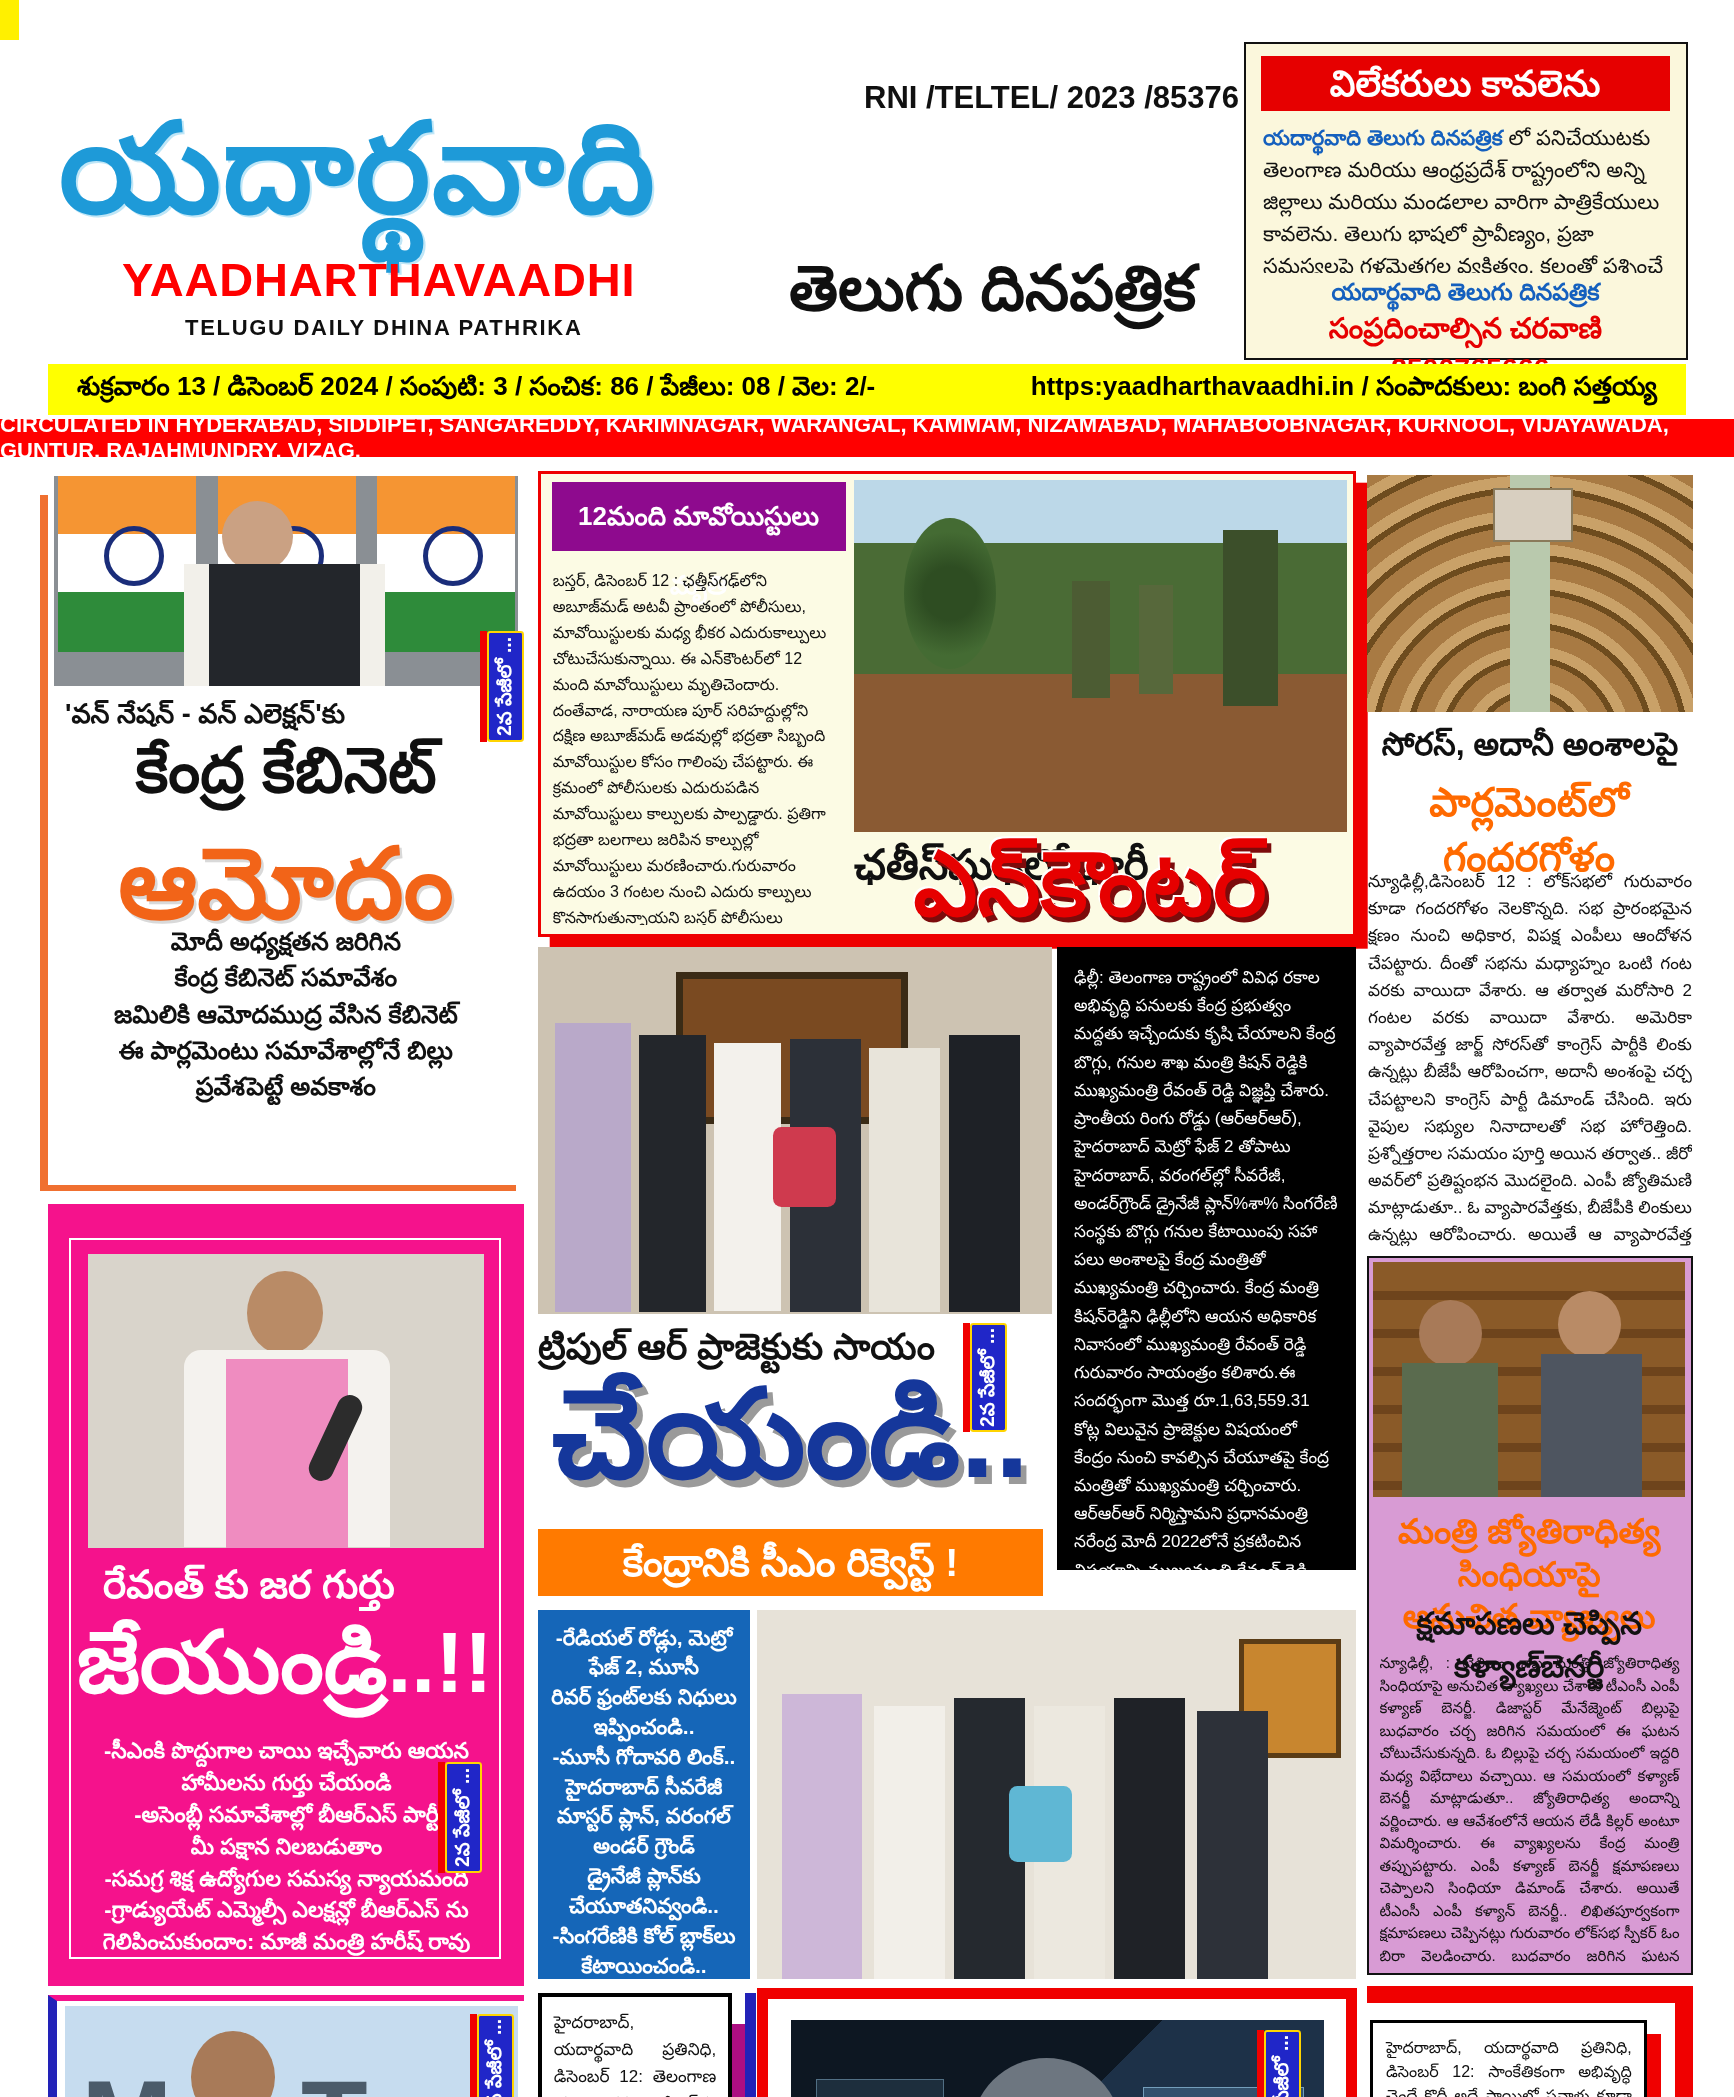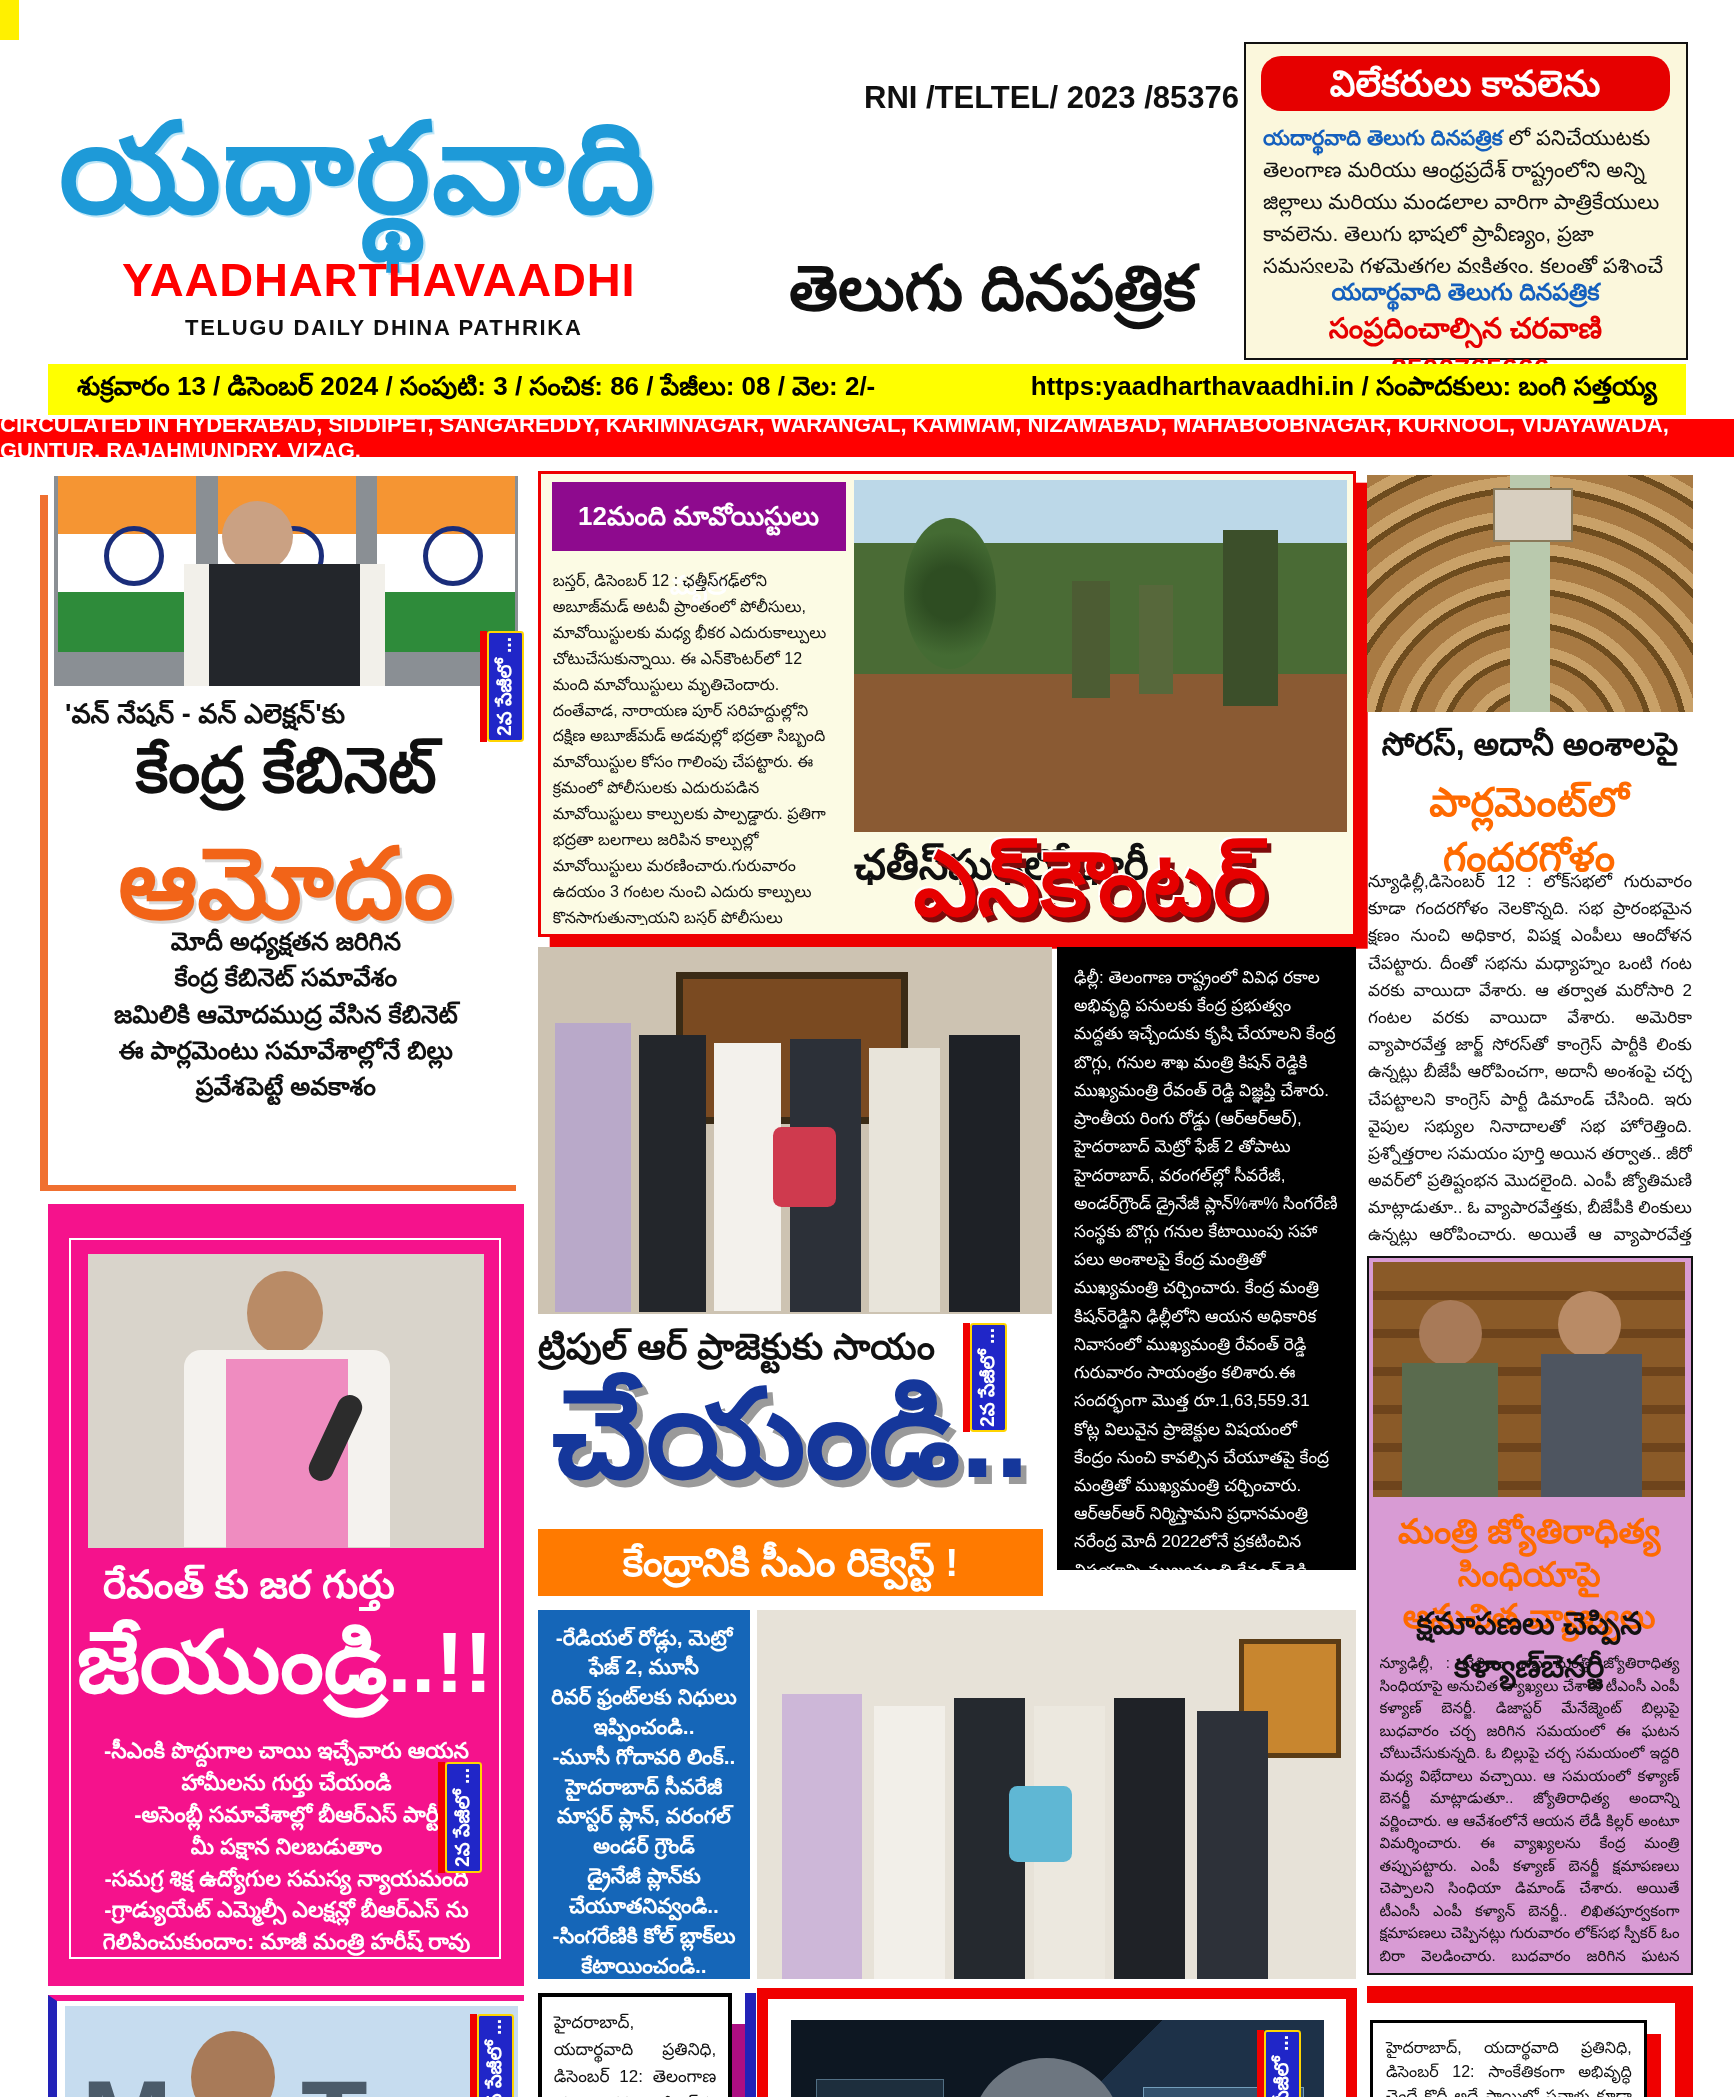--- a/index.html
+++ b/index.html
@@ -15,21 +15,21 @@
   
   .logo{font-size:126px;font-weight:900;color:#1E9AD8;letter-spacing:1.7px;
         text-shadow:-2.1px -2.1px 0 #fff,2.1px 2.1px 0 #bfe6f7;}
   .rni{font-size:31px;font-weight:900;color:#101010;}
   .name-en{font-size:47px;font-weight:900;color:#FF0000;letter-spacing:0.8px;}
   .tag-en{font-size:22px;font-weight:900;color:#101010;letter-spacing:1.7px;}
   .tag-te{font-size:63px;font-weight:700;color:#101010;text-align:center;}
 
   
   .ad-box{background:#FBF7DC;border:2.1px solid #111;}
-  .ad-title{background:#E60000;color:#fff;font-size:36px;font-weight:900;border-radius:20px;}
+  .ad-title{background:#E60000;color:#fff;font-size:36px;font-weight:900;}
   .ad-body{font-size:21px;line-height:1.52;color:#111;}
   .ad-lead{color:#1560BE;font-weight:bold;}
   .ad-paper{color:#1560BE;font-size:23.5px;font-weight:900;}
   .ad-phone{color:#E60000;font-size:28.5px;font-weight:900;}
 
   
   .datebar{background:#FFFF00;color:#000;font-weight:900;font-size:26px;
            display:flex;align-items:center;justify-content:space-between;padding:0 29px;box-sizing:border-box;}
   .circbar{background:#FF0000;color:#fff;font-weight:700;font-size:22px;
            display:flex;align-items:center;justify-content:center;letter-spacing:0px;}

